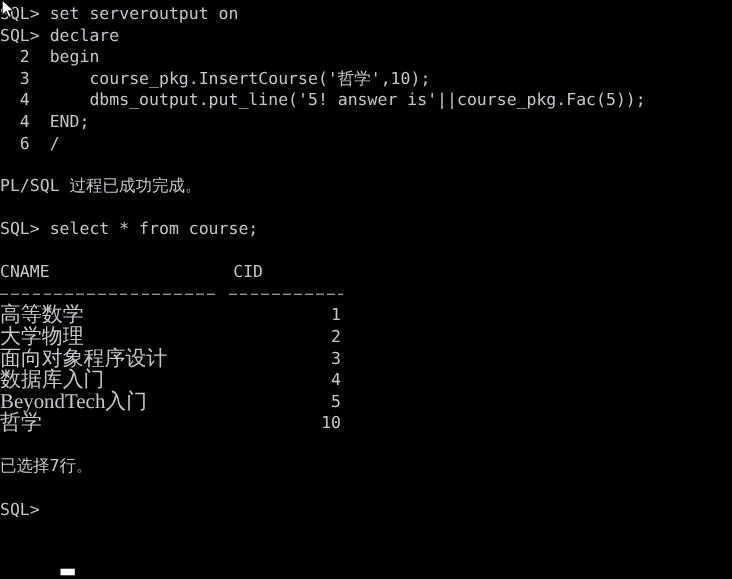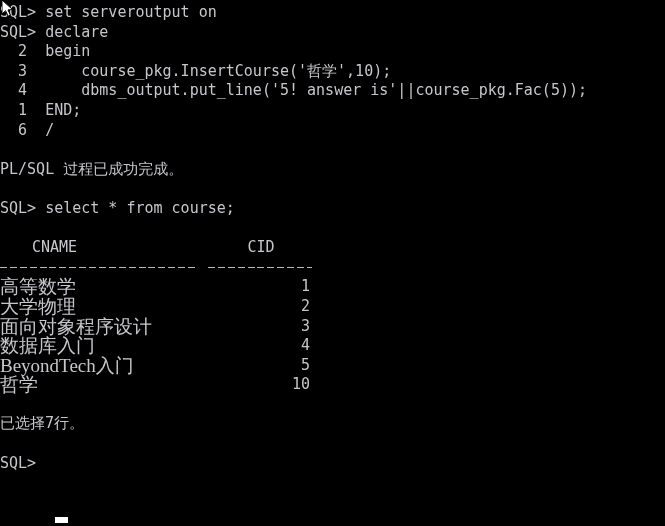--- a/index.html
+++ b/index.html
@@ -91,28 +91,27 @@
   }
   .hdr-row {
     position: relative;
     height: 19.6px;
     white-space: pre;
   }
   .hdr-cname {
     position: absolute;
     left: 0px;
     top: 0px;
-    padding-left: 32px;
   }
   .hdr-cid {
     position: absolute;
     left: 212px;
     top: 0px;
     width: 98px;
-    text-align: center;
+    text-align: left;
   }
   #cursor-block {
     position: absolute;
     left: 55px;
     top: 517px;
     width: 13px;
     height: 6px;
     background: #ffffff;
   }
   #mouse-pointer {
@@ -134,21 +133,21 @@
     <div class="line">SQL&gt; set serveroutput on</div>
 
     <div class="line">SQL&gt; declare</div>
 
     <div class="line">  2  begin</div>
 
     <div class="line"><span>  3      course_pkg.InsertCourse('</span><span class="cjk">哲学</span><span>',10);</span></div>
 
     <div class="line">  4      dbms_output.put_line('5! answer is'||course_pkg.Fac(5));</div>
 
-    <div class="line">  1  END;</div>
+    <div class="line">  4  END;</div>
 
     <div class="line">  6  /</div>
 
 
     <div class="line blank"></div>
 
     <div class="line"><span>PL/SQL </span><span class="cjk">过程已成功完成。</span></div>
 
     <div class="line blank"></div>
 

